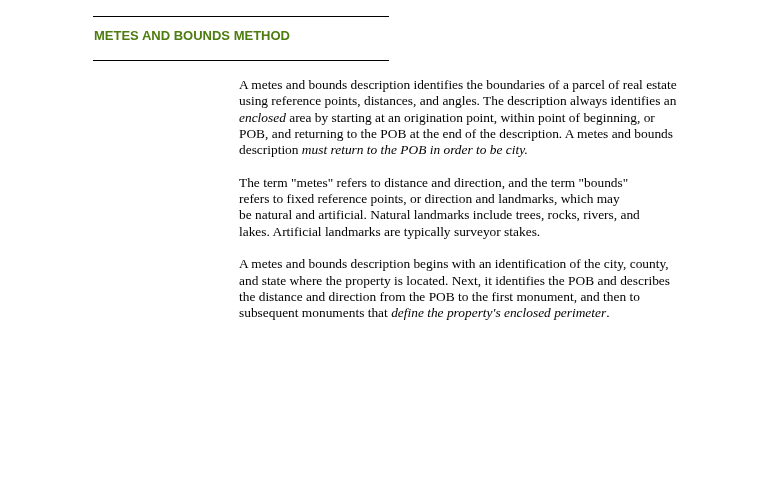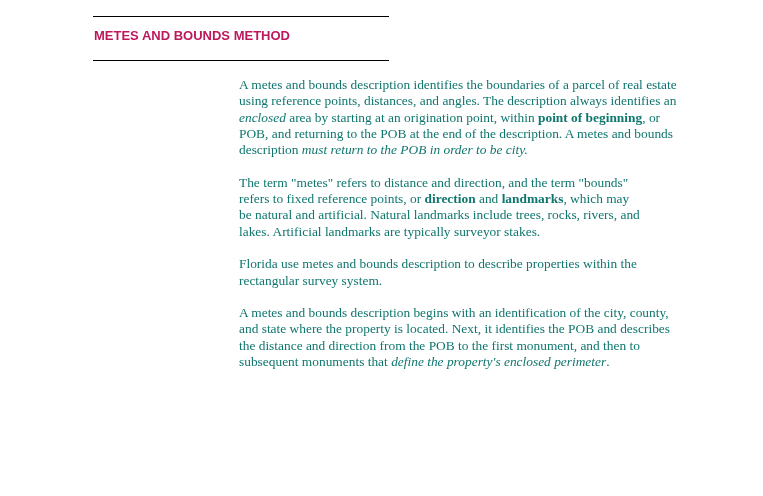--- a/index.html
+++ b/index.html
@@ -3,47 +3,45 @@
   <meta charset="utf-8">
   <style>
     html, body { margin: 0; padding: 0; background: #ffffff; }
     body { width: 763px; height: 496px; position: relative; overflow: hidden; }
     .rule { position: absolute; left: 93px; width: 296px; height: 0; border-top: 1px solid #000; }
     .rule.top { top: 16px; }
     .rule.bottom { top: 60px; }
     .heading {
       position: absolute; left: 94px; top: 28px;
       font-family: "Liberation Sans", sans-serif; font-weight: bold;
-      font-size: 13px; color: #be185d; letter-spacing: 0px; margin: 0;
+      font-size: 13px; color: #4d7c0f; letter-spacing: 0px; margin: 0;
     }
     .body-text {
       position: absolute; left: 239px; top: 77px; width: 470px;
       font-family: "Liberation Serif", serif; font-size: 13.4px;
-      line-height: 16.3px; color: #0f766e;
+      line-height: 16.3px; color: #000000;
     }
     .body-text p { margin: 0 0 16.3px 0; white-space: pre-line; }
-    .body-text b { font-weight: bold; }
+    .body-text b { font-weight: normal; }
     .body-text i { }
   </style>
 </head>
 <body>
 
 <div class="rule top"></div>
 <h2 class="heading">METES AND BOUNDS METHOD</h2>
 <div class="rule bottom"></div>
 
 <div class="body-text">
   <p><span>A metes and bounds description identifies the boundaries of a parcel of real estate
 using reference points, distances, and angles. The description always identifies an
 </span><i>enclosed</i><span> area by starting at an origination point, within </span><b>point of beginning</b><span>, or
 POB, and returning to the POB at the end of the description. A metes and bounds
 description </span><i>must return to the POB in order to be city.</i></p>
   <p><span>The term "metes" refers to distance and direction, and the term "bounds"
 refers to fixed reference points, or </span><b>direction</b><span> and </span><b>landmarks</b><span>, which may
 be natural and artificial. Natural landmarks include trees, rocks, rivers, and
 lakes. Artificial landmarks are typically surveyor stakes.</span></p>
-  <p><span>Florida use metes and bounds description to describe properties within the
-rectangular survey system.</span></p>
   <p><span>A metes and bounds description begins with an identification of the city, county,
 and state where the property is located. Next, it identifies the POB and describes
 the distance and direction from the POB to the first monument, and then to
 subsequent monuments that </span><i>define the property's enclosed perimeter</i><span>.</span></p>
 </div>
 
 </body></html>

